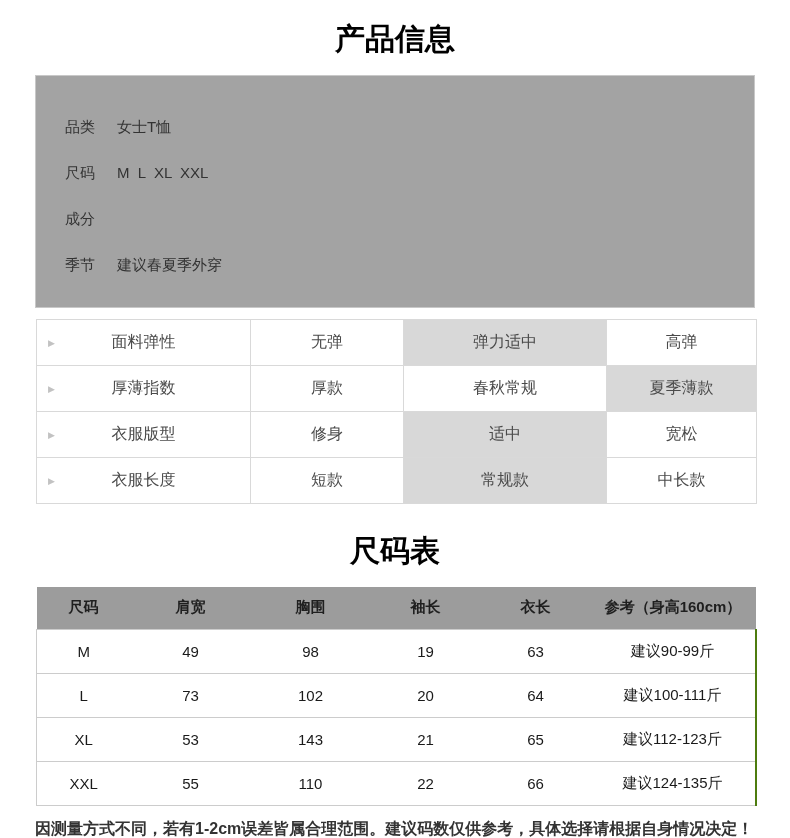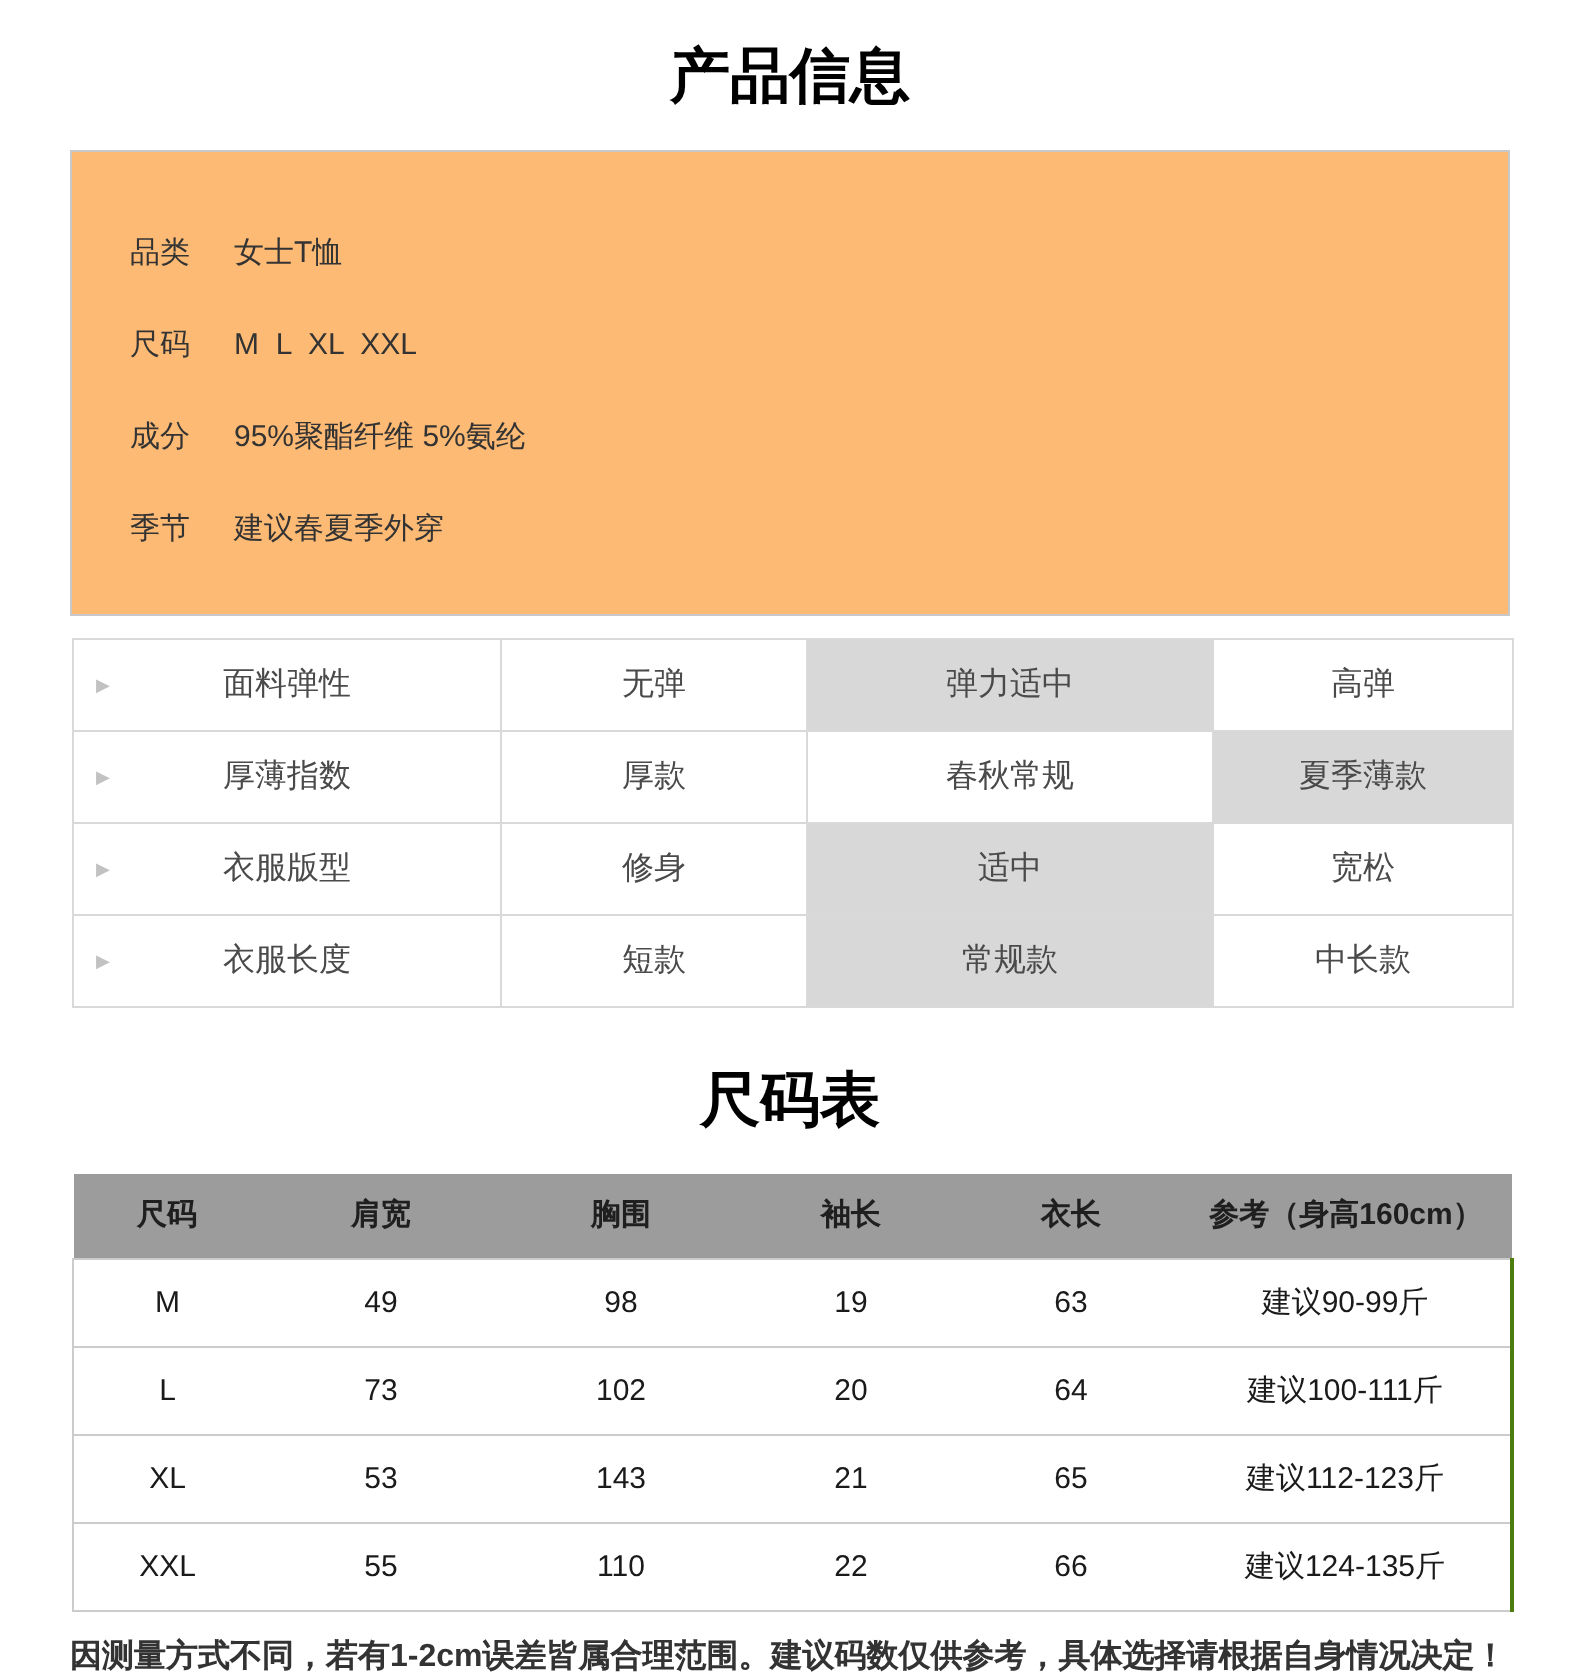--- a/index.html
+++ b/index.html
@@ -18,21 +18,21 @@
     color: #000000;
     line-height: 38px;
   }
   .main-title { margin-top: 20px; }
   .chart-title { margin-top: 28px; }
 
   
   .info-box {
     margin: 17px 35px 0 35px;
     height: 233px;
-    background: #fdba74;
+    background: #a3a3a3;
     border: 1px solid #c8c8c8;
     padding: 41px 20px 0 29px;
   }
   .info-row {
     display: flex;
     align-items: flex-start;
     font-size: 15px;
     margin-bottom: 26px;
     line-height: 20px;
   }
@@ -133,21 +133,20 @@
   <div class="info-row">
     <span class="info-label">品类</span>
     <span class="info-value">女士T恤</span>
   </div>
   <div class="info-row">
     <span class="info-label">尺码</span>
     <span class="info-value">M  L  XL  XXL</span>
   </div>
   <div class="info-row">
     <span class="info-label">成分</span>
-    <span class="info-value">95%聚酯纤维 5%氨纶</span>
   </div>
   <div class="info-row">
     <span class="info-label">季节</span>
     <span class="info-value">建议春夏季外穿</span>
   </div>
 </div>
 
 <table class="attr-table">
   <colgroup>
       <col class="c1">

